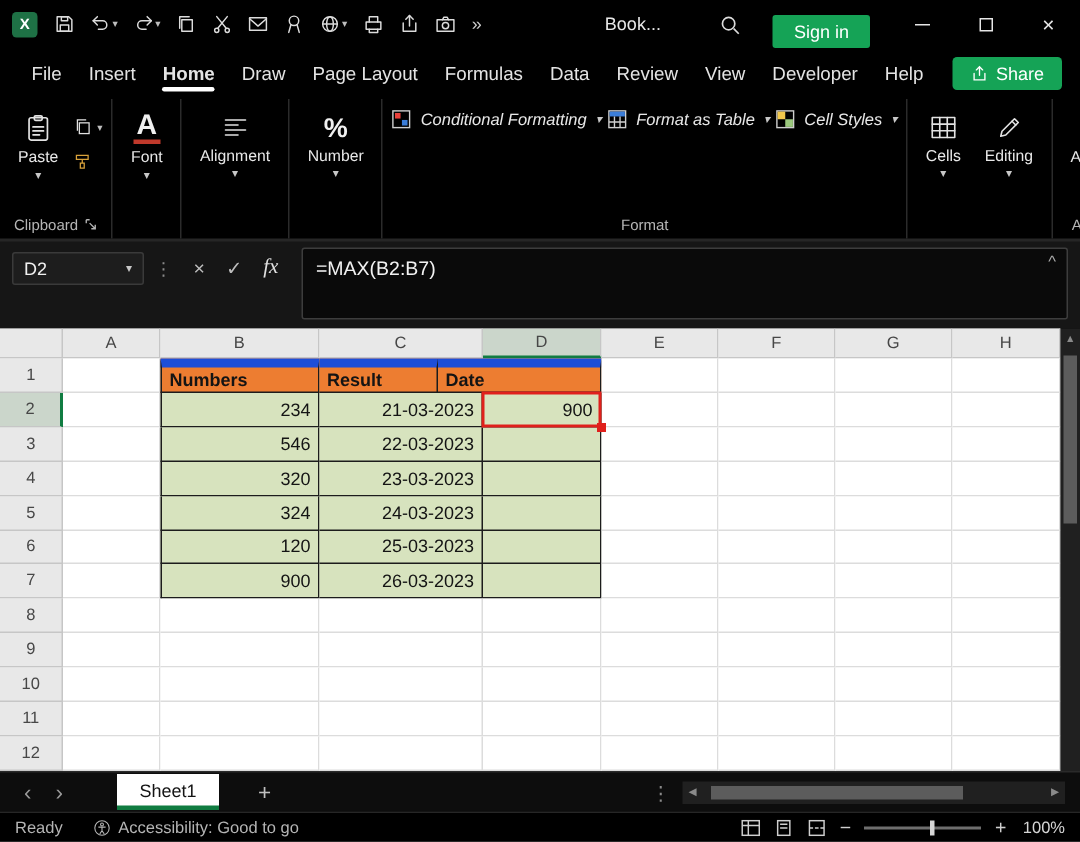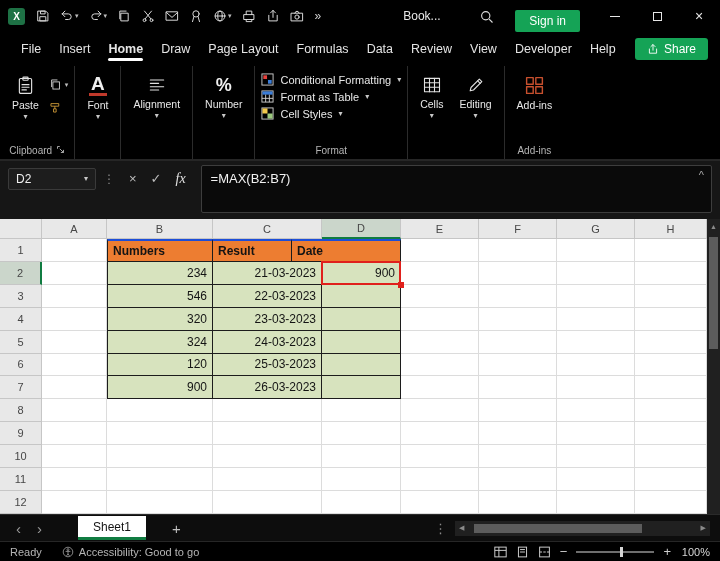--- a/index.html
+++ b/index.html
@@ -39,21 +39,21 @@
   .rgroup-body { flex:1; display:flex; align-items:flex-start; justify-content:center; gap:4px; }
   .rgroup-label { height:15px; display:flex; align-items:center; justify-content:center; gap:4px; color:#b5b5b5; font-size:10px; }
   .bigbtn { display:flex; flex-direction:column; align-items:center; gap:3px; color:#e8e8e8; font-size:10.5px; padding:5px 6px 0; white-space:nowrap; }
   .caret { font-size:8px; color:#c8c8c8; line-height:6px; }
   .bigbtn svg { stroke:#e2e2e2; fill:none; stroke-width:1.3; stroke-linecap:round; stroke-linejoin:round; }
   .smallcol { display:flex; flex-direction:column; gap:10px; padding-top:8px; }
   .smallbtn { display:flex; align-items:center; gap:2px; }
   .smallbtn svg { stroke:#e2e2e2; fill:none; stroke-width:1.3; }
   .font-a { font-size:19px; font-weight:bold; color:#f0f0f0; line-height:18px; border-bottom:3px solid #C0392B; padding:0 2px; }
   .pct { font-size:18px; font-weight:bold; color:#f0f0f0; line-height:20px; }
-  .styles-rows { display:flex; flex-direction:column; justify-content:space-between; gap:4px; padding-top:3px; }
+  .styles-rows { display:flex; flex-direction:row; justify-content:space-between; gap:4px; padding-top:3px;font-style:italic; }
   .stylerow { display:flex; align-items:center; gap:6px; color:#e8e8e8; font-size:11px; white-space:nowrap; }
   .stylerow svg { flex:0 0 auto; }
   .launcher svg { stroke:#b5b5b5; fill:none; stroke-width:1.2; }
 
   
   .fstrip { position:absolute; top:160px; left:0; right:0; height:59px; background:#161616; border-top:1px solid #262626; display:flex; align-items:flex-start; padding:4px 8px 0; }
   .namebox { width:88px; height:22px; background:#1d1d1d; border:1px solid #3a3a3a; border-radius:2px; color:#f0f0f0; font-size:12px; display:flex; align-items:center; justify-content:space-between; padding:0 7px; margin-top:3px; }
   .fkebab { color:#8a8a8a; font-size:12px; padding:0 7px; margin-top:7px; }
   .fbtn { color:#bdbdbd; font-size:13px; padding:0 7px; margin-top:6px; }
   .fx { font-family:"Liberation Serif", serif; font-style:italic; color:#e0e0e0; font-size:14px; }
@@ -65,21 +65,21 @@
   .grow { display:flex; height:22.92px; }
   .grow.head { height:20px; }
   .hcell { background:#E8E8E8; border-right:1px solid #c6c6c6; border-bottom:1px solid #c6c6c6; color:#474747; font-size:11px; display:flex; align-items:center; justify-content:center; flex:0 0 auto; }
   .corner, .rowh { width:42px; }
   .sel-col { background:#CBD6CB; border-bottom:2px solid #107C41; }
   .sel-row { background:#CBD6CB; border-right:2px solid #107C41; }
   .cell { flex:0 0 auto; border-right:1px solid #dcdcdc; border-bottom:1px solid #dcdcdc; background:#fff; font-size:12px; color:#141414; display:flex; align-items:center; padding:0 5px; overflow:hidden; }
   .t-head { background:#ED7D31; font-weight:bold; border-right:1px solid #1c1c1c; border-bottom:1px solid #1c1c1c; }
   .t-data { background:#D7E3BE; border-right:1px solid #1c1c1c; border-bottom:1px solid #1c1c1c; }
   .t-left { border-left:1px solid #1c1c1c; }
-  .t-top  { border-top:2px solid #1d4ed8; }
+  .t-top  { border-top:6px solid #1d4ed8; }
   .al-r { justify-content:flex-end; }
   .al-l { justify-content:flex-start; }
   .active-cell { position:relative; overflow:visible; }
   .active-cell::after { content:''; position:absolute; inset:-1px; border:2px solid #E0201C; pointer-events:none; z-index:3; }
   .active-cell::before { content:''; position:absolute; right:-4px; bottom:-4px; width:6px; height:6px; background:#E0201C; z-index:4; }
 
   
   .vscroll { position:absolute; top:219px; left:707px; width:13px; height:295px; background:#202020; display:flex; flex-direction:column; align-items:center; }
   .vs-arrow { color:#8a8a8a; font-size:7px; height:14px; display:flex; align-items:center; }
   .vs-thumb { width:9px; height:112px; background:#5c5c5c; margin-top:4px; }

